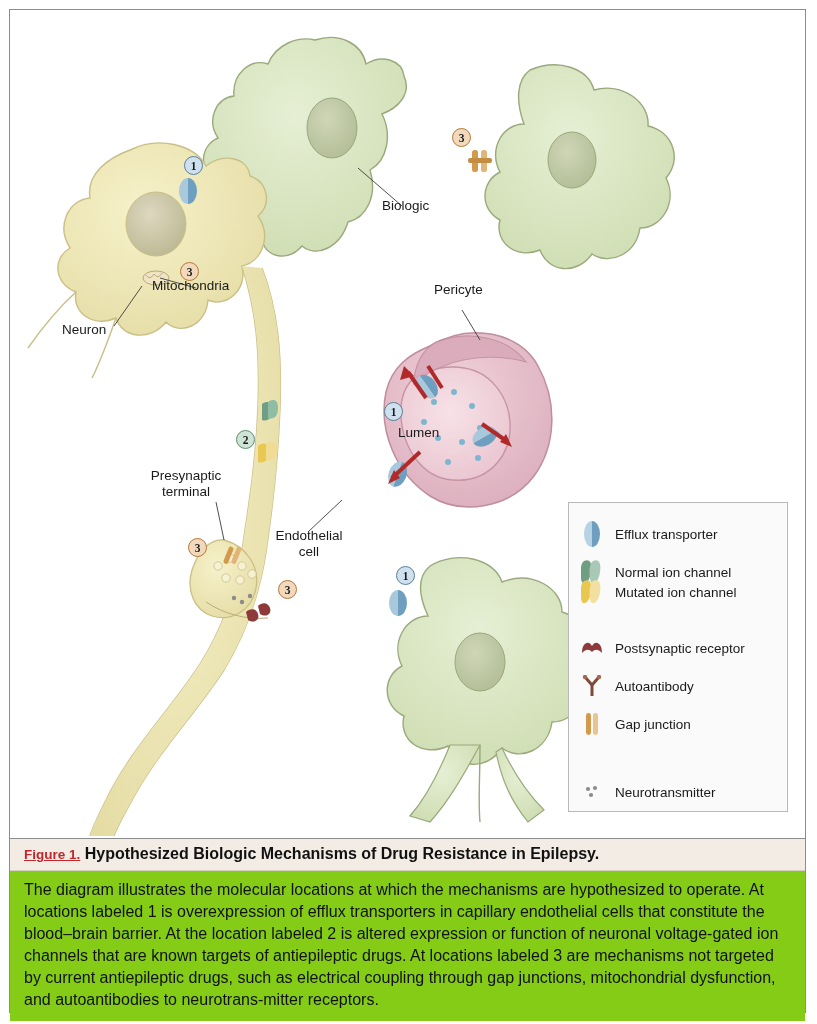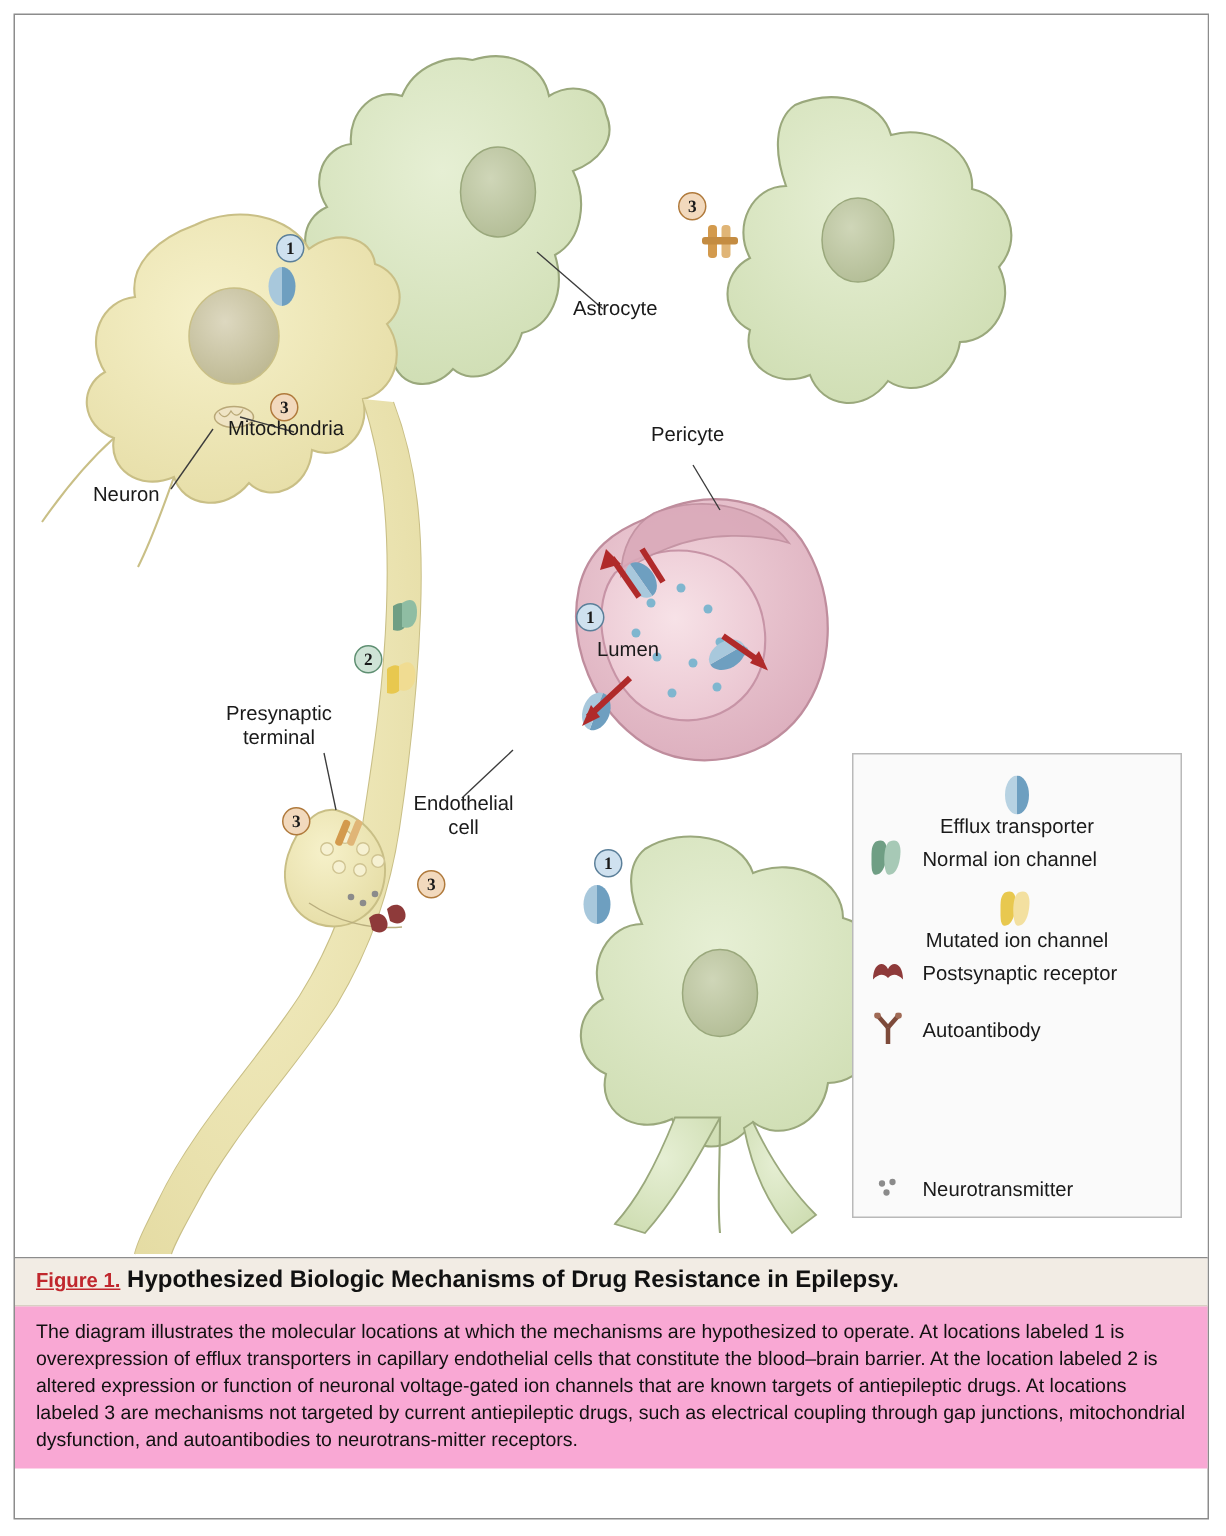--- a/index.html
+++ b/index.html
@@ -125,24 +125,24 @@
     font-size: 13.5px;
     text-decoration: underline;
   }
   #caption-title-bar .figtitle {
     color: #111111;
     font-weight: bold;
     font-size: 16px;
   }
   #caption-body {
     padding: 8px 14px 10px 14px;
-    font-size: 13px;
+    font-size: 16px;
     line-height: 1.38;
     color: #111111;
-    background: #f9a8d4;
+    background: #84cc16;
   }
 </style>
 </head>
 <body>
 
 <div id="figure-frame">
 
   <div id="diagram-area">
 
     <svg id="diagram-svg" width="795" height="828" viewBox="0 0 795 828">
@@ -337,21 +337,21 @@
       <g stroke="#3b3b3b" stroke-width="0.9" fill="none">
         <path d="M392,196 L348,158"></path>
         <path d="M104,316 L132,276"></path>
         <path d="M186,278 L150,268"></path>
         <path d="M452,300 L470,330"></path>
         <path d="M298,522 L332,490"></path>
         <path d="M206,492 L214,530"></path>
       </g>
     </svg>
 
-    <div class="dlabel" style="left:372px; top:188px;">Astrocyte</div>
+    <div class="dlabel" style="left:372px; top:188px;">Biologic</div>
 
     <div class="dlabel" style="left:52px; top:312px;">Neuron</div>
 
     <div class="dlabel" style="left:142px; top:268px;">Mitochondria</div>
 
     <div class="dlabel" style="left:424px; top:272px;text-align:right;">Pericyte</div>
 
     <div class="dlabel" style="left:388px; top:415px;">Lumen</div>
 
     <div class="dlabel two" style="left:130px; top:458px; width:92px; white-space:pre-line;">Presynaptic
@@ -364,41 +364,41 @@
     <div class="marker m-orange" style="left:442px; top:118px;">3</div>
     <div class="marker m-orange" style="left:170px; top:252px;">3</div>
     <div class="marker m-green" style="left:226px; top:420px;">2</div>
     <div class="marker m-orange" style="left:178px; top:528px;">3</div>
     <div class="marker m-orange" style="left:268px; top:570px;">3</div>
     <div class="marker m-blue" style="left:374px; top:392px;">1</div>
     <div class="marker m-blue" style="left:386px; top:556px;">1</div>
 
     <div id="legend">
 
-      <div class="legend-row" style="top:14px;flex-direction:column;">
+      <div class="legend-row" style="top:14px;">
         <span class="legend-icon">
           <svg width="20" height="26" viewBox="0 0 20 26">
             <path d="M10,0 a8,13 0 0 1 0,26 z" fill="#6e9fc0"></path>
             <path d="M10,0 a8,13 0 0 0 0,26 z" fill="#b7d2e2"></path>
           </svg>
         </span>
         <span class="legend-label">Efflux transporter</span>
       </div>
 
       <div class="legend-row" style="top:52px;">
         <span class="legend-icon">
           <svg width="22" height="26" viewBox="0 0 22 26">
             <path d="M3,2 c7,-3 8,4 7,11 c-1,7 -4,12 -8,11 c-3,-1 -4,-19 1,-22 z" fill="#6f9e84"></path>
             <path d="M12,2 c7,-3 8,4 7,11 c-1,7 -4,12 -8,11 c-3,-1 -4,-19 1,-22 z" fill="#a7c9b6"></path>
           </svg>
         </span>
         <span class="legend-label">Normal ion channel</span>
       </div>
 
-      <div class="legend-row" style="top:90px;flex-direction:column;">
+      <div class="legend-row" style="top:72px;">
         <span class="legend-icon">
           <svg width="22" height="26" viewBox="0 0 22 26">
             <path d="M3,2 c7,-3 8,4 7,11 c-1,7 -4,12 -8,11 c-3,-1 -4,-19 1,-22 z" fill="#e8c84f"></path>
             <path d="M12,2 c7,-3 8,4 7,11 c-1,7 -4,12 -8,11 c-3,-1 -4,-19 1,-22 z" fill="#f3e0a0"></path>
           </svg>
         </span>
         <span class="legend-label">Mutated ion channel</span>
       </div>
 
       <div class="legend-row" style="top:128px;">
@@ -416,20 +416,29 @@
             <path d="M10,10 L10,21" stroke="#7d4a3a" stroke-width="3" fill="none"></path>
             <path d="M10,10 L3,2" stroke="#7d4a3a" stroke-width="3" fill="none"></path>
             <path d="M10,10 L17,2" stroke="#7d4a3a" stroke-width="3" fill="none"></path>
             <circle cx="3" cy="2" r="2.2" fill="#a06a55"></circle>
             <circle cx="17" cy="2" r="2.2" fill="#a06a55"></circle>
           </svg>
         </span>
         <span class="legend-label">Autoantibody</span>
       </div>
 
+      <div class="legend-row" style="top:204px;">
+        <span class="legend-icon">
+          <svg width="18" height="24" viewBox="0 0 18 24">
+            <rect x="3" y="1" width="5" height="22" rx="2.4" fill="#d39a4d"></rect>
+            <rect x="10" y="1" width="5" height="22" rx="2.4" fill="#e8c590"></rect>
+          </svg>
+        </span>
+        <span class="legend-label">Gap junction</span>
+      </div>
 
 
       <div class="legend-row" style="top:272px;">
         <span class="legend-icon">
           <svg width="20" height="16" viewBox="0 0 20 16">
             <circle cx="6" cy="5" r="2.1" fill="#8b8b8b"></circle>
             <circle cx="13" cy="4" r="2.1" fill="#8b8b8b"></circle>
             <circle cx="9" cy="11" r="2.1" fill="#8b8b8b"></circle>
           </svg>
         </span>

